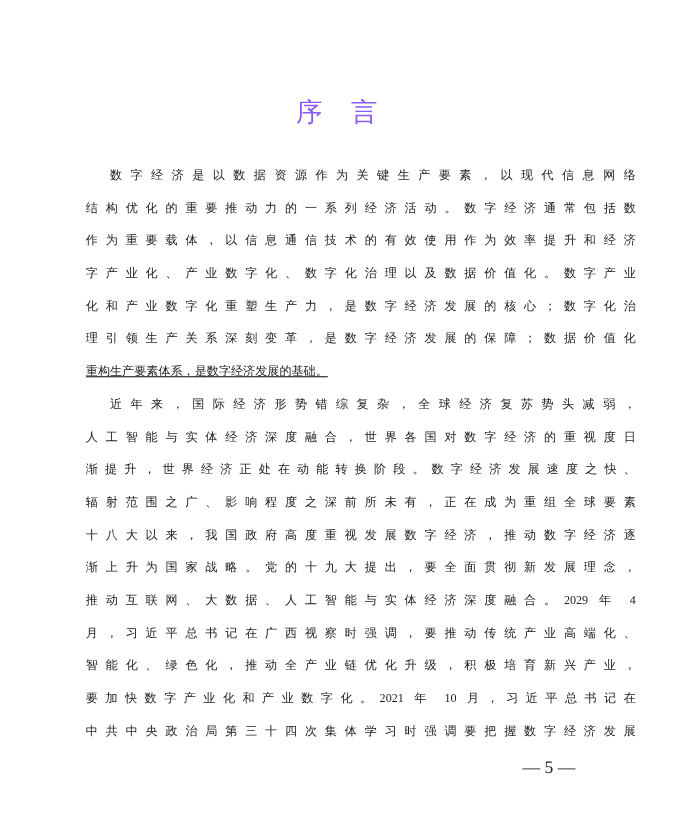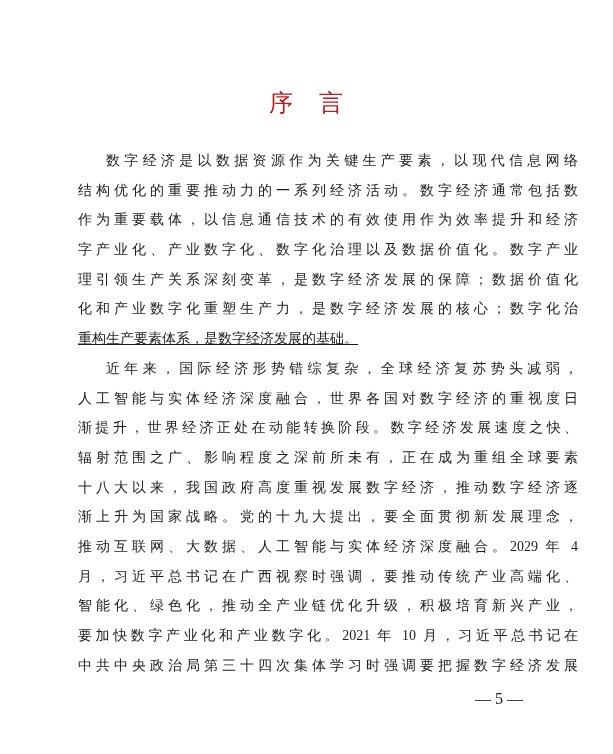--- a/index.html
+++ b/index.html
@@ -16,30 +16,30 @@
     color: #1c1c1c;
     font-family: "Liberation Serif", "DejaVu Serif", serif;
   }
   .title {
     margin: 90px 0 0 0;
     text-align: center;
     font-size: 24px;
     line-height: 26px;
     font-weight: normal;
     letter-spacing: 1px;
-    color: #b91c1c;
+    color: #8b5cf6;
   }
   .body-text {
     margin: 30px 0 0 78px;
     width: 500px;
   }
   .line {
     height: 29.7px;
     line-height: 29.7px;
-    font-size: 14px;
+    font-size: 11px;
     text-align: justify;
     text-align-last: justify;
     overflow: hidden;
   }
   .line.first {
     text-indent: 2em;
   }
   .line.para-end {
     text-align-last: left;
     text-decoration: underline;
@@ -58,22 +58,22 @@
 
 <div class="page">
 
   <h1 class="title">序　言</h1>
 
   <div class="body-text">
     <div class="line first">数字经济是以数据资源作为关键生产要素，以现代信息网络</div>
     <div class="line">结构优化的重要推动力的一系列经济活动。数字经济通常包括数</div>
     <div class="line">作为重要载体，以信息通信技术的有效使用作为效率提升和经济</div>
     <div class="line">字产业化、产业数字化、数字化治理以及数据价值化。数字产业</div>
+    <div class="line">化和产业数字化重塑生产力，是数字经济发展的核心；数字化治</div>
     <div class="line">理引领生产关系深刻变革，是数字经济发展的保障；数据价值化</div>
-    <div class="line">化和产业数字化重塑生产力，是数字经济发展的核心；数字化治</div>
     <div class="line para-end">重构生产要素体系，是数字经济发展的基础。</div>
 
     <div class="line first">近年来，国际经济形势错综复杂，全球经济复苏势头减弱，</div>
     <div class="line">人工智能与实体经济深度融合，世界各国对数字经济的重视度日</div>
     <div class="line">渐提升，世界经济正处在动能转换阶段。数字经济发展速度之快、</div>
     <div class="line">辐射范围之广、影响程度之深前所未有，正在成为重组全球要素</div>
     <div class="line">十八大以来，我国政府高度重视发展数字经济，推动数字经济逐</div>
     <div class="line">渐上升为国家战略。党的十九大提出，要全面贯彻新发展理念，</div>
     <div class="line">推动互联网、大数据、人工智能与实体经济深度融合。2029 年 4</div>
     <div class="line">月，习近平总书记在广西视察时强调，要推动传统产业高端化、</div>

